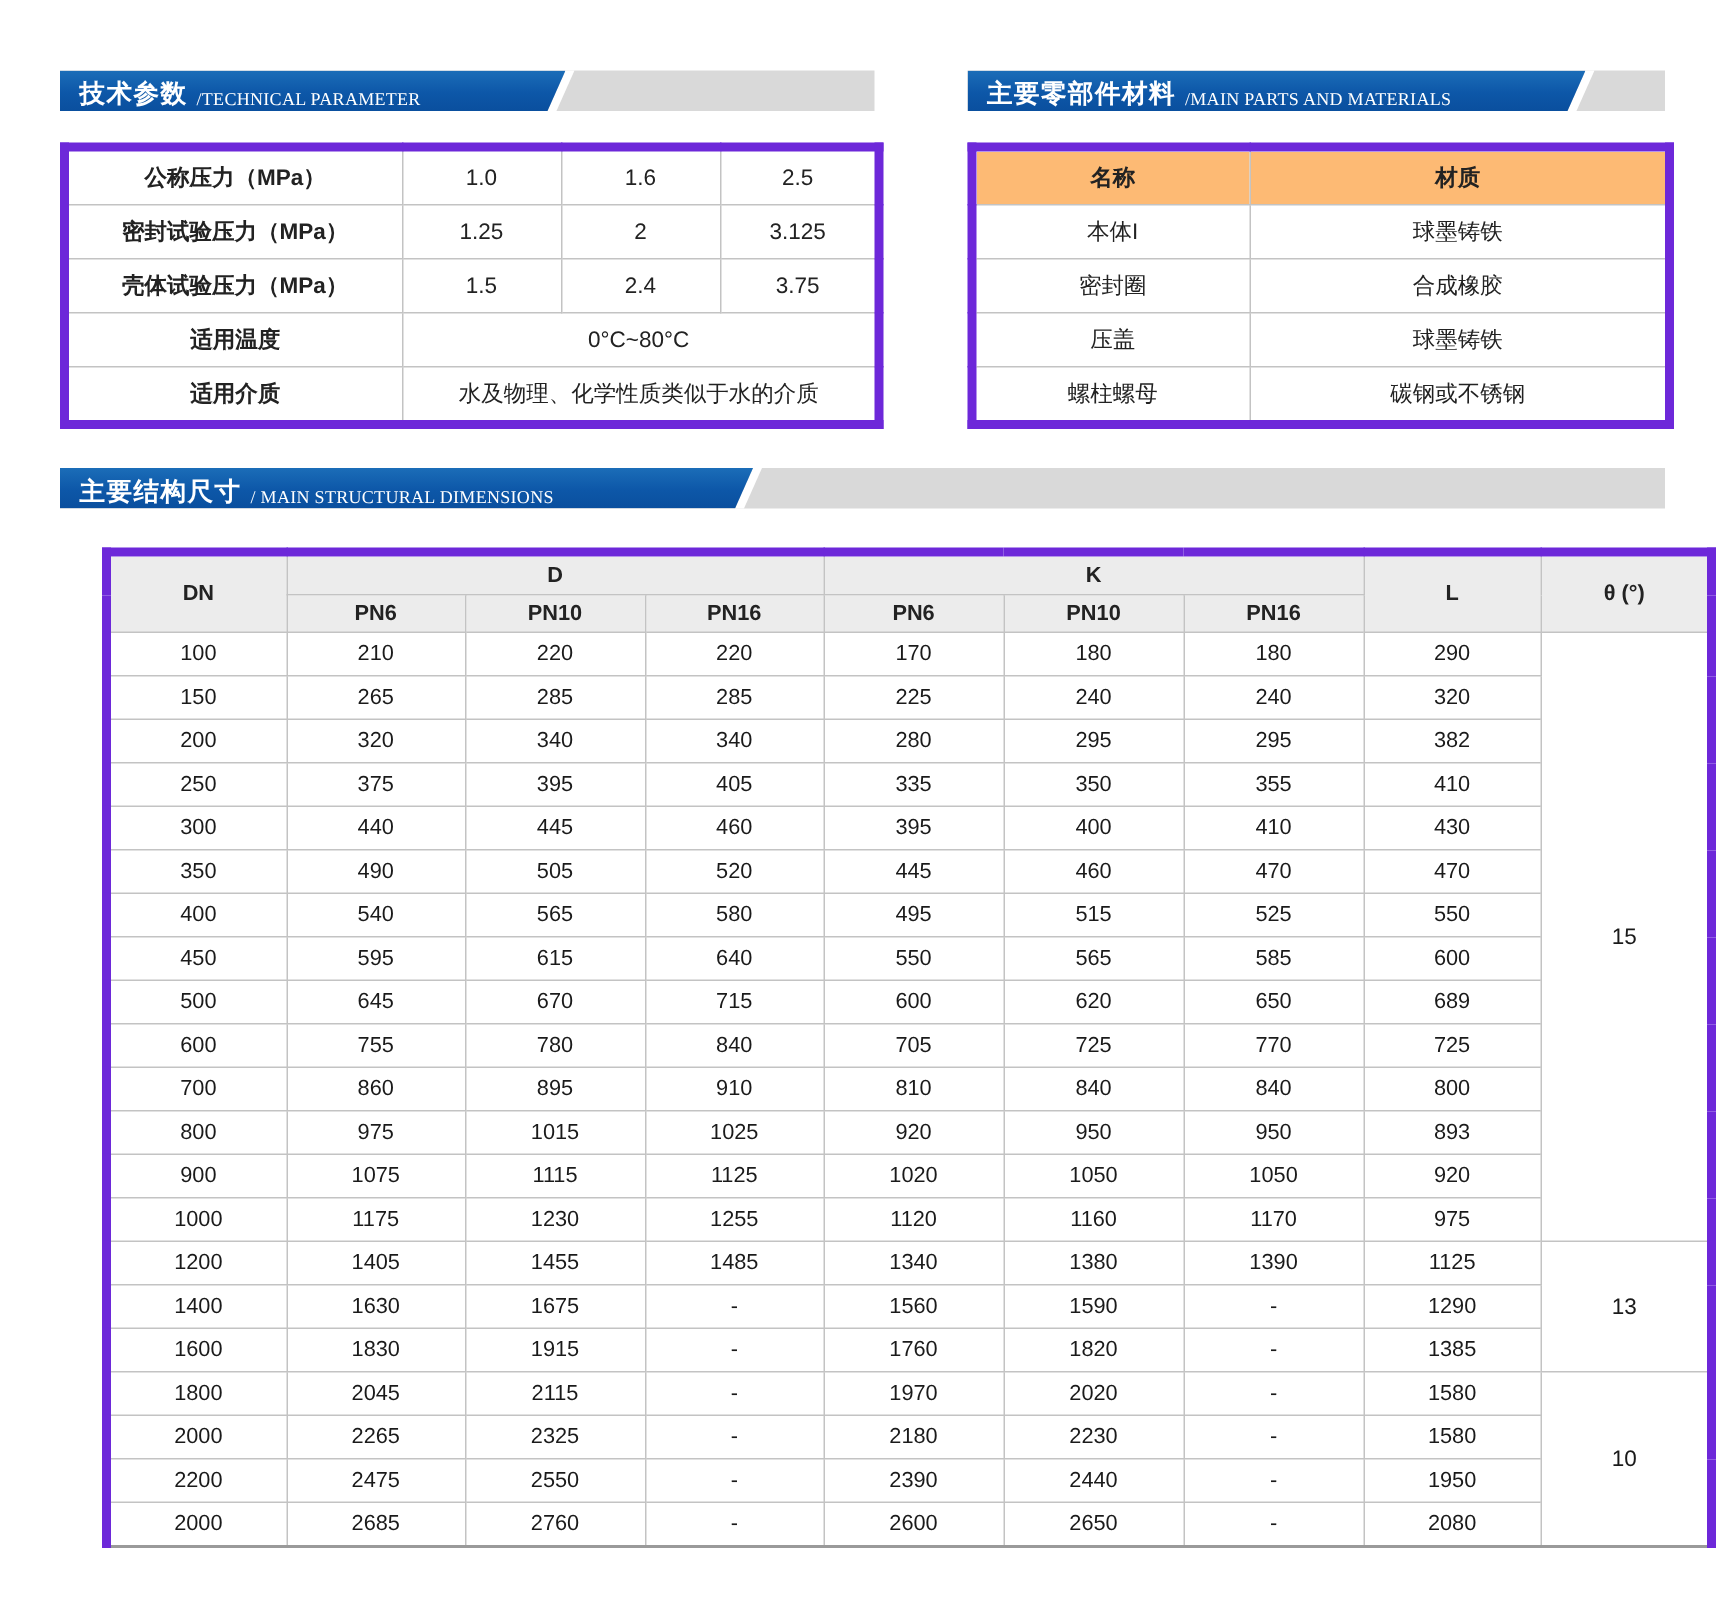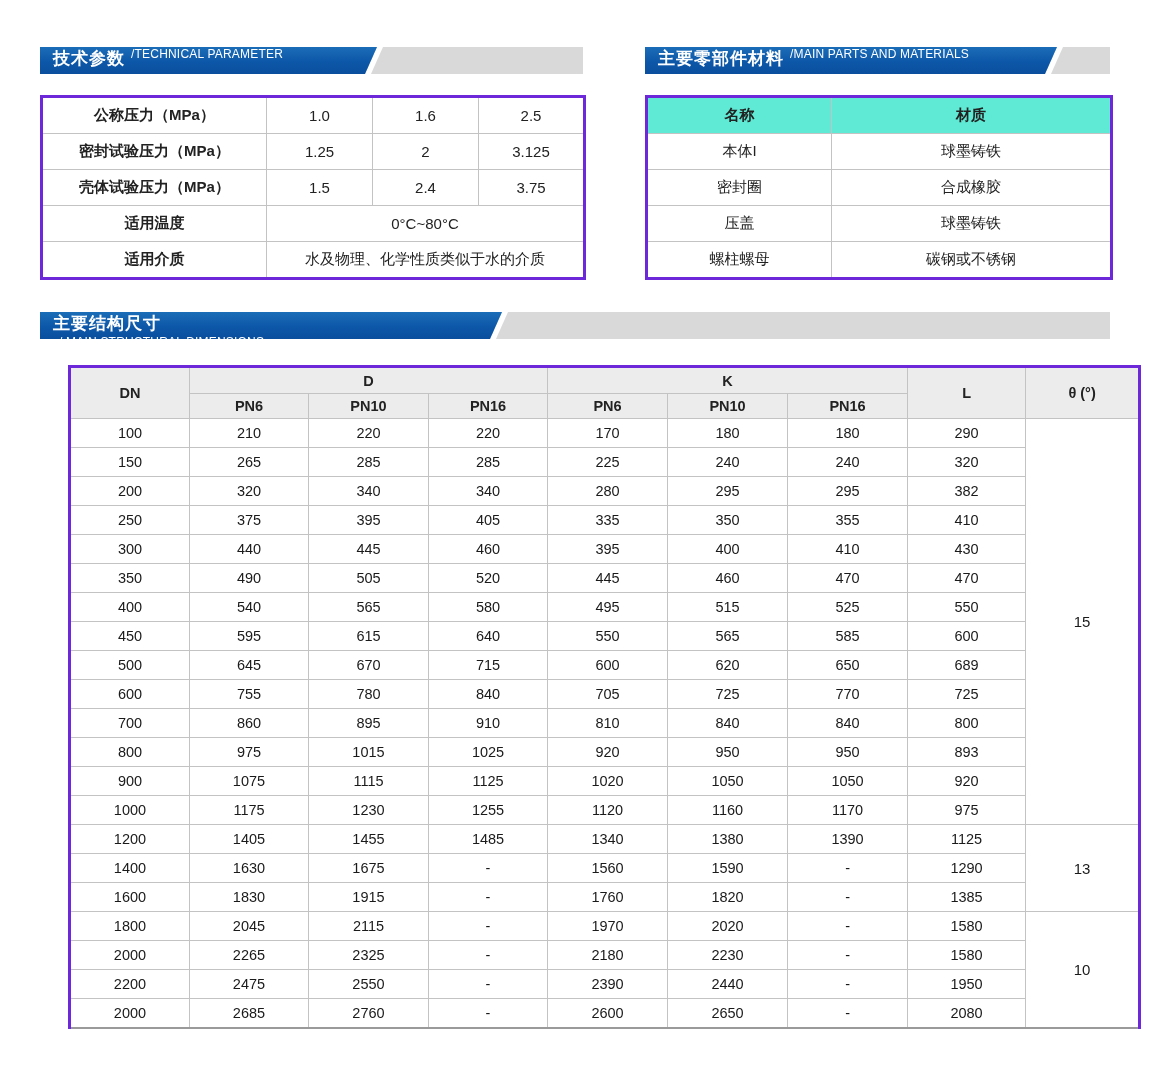--- a/index.html
+++ b/index.html
@@ -7,40 +7,40 @@
   .page { position:relative; width:1151px; height:1071px; background:#fff; overflow:hidden; }
 
   
   .sec-hdr { position:absolute; height:27px; }
   .sec-hdr .graybar { position:absolute; left:0; right:0; top:0; bottom:0; background:#d9d9d9; }
   .sec-hdr .gapstripe { position:absolute; top:0; height:100%; width:6px; background:#ffffff;
       transform:skewX(-24deg); transform-origin:top left; }
   .sec-hdr .bluebar { position:absolute; left:0; top:0; height:100%;
       background:linear-gradient(180deg,#1b6db8 0%,#0d57a8 55%,#0a4f9e 100%);
       clip-path:polygon(0 0,100% 0,calc(100% - 12px) 100%,0 100%);
-      color:#fff; display:flex; align-items:flex-start; padding:0 28px 0 13px;
-      box-sizing:border-box; white-space:nowrap; }
+      color:#fff; display:flex; align-items:flex-end; padding:0 28px 0 13px;
+      box-sizing:border-box; white-space:nowrap;font-family:Liberation Serif, serif; }
   .sec-hdr .zh { font-weight:bold; font-size:17px; letter-spacing:1px; }
   .sec-hdr .en { font-size:12px; margin-left:6px; letter-spacing:0.2px; }
 
   
   table.tbl { position:absolute; border-collapse:collapse; table-layout:fixed; background:#fff; }
   table.tbl td, table.tbl th { border:1px solid #c3c3c3; text-align:center; vertical-align:middle;
       padding:0 4px; overflow:hidden; }
-  table.tbl { border:3px solid #6d28d9; }
+  table.tbl { border:6px solid #6d28d9; }
 
   
   #tech-table { left:40px; top:95px; width:543px; font-size:15px; }
   #tech-table td { height:35px; }
   #tech-table td.lbl { font-weight:bold; }
 
   
   #mat-table { left:645px; top:95px; width:465px; font-size:15px; }
   #mat-table td, #mat-table th { height:35px; }
-  #mat-table th { background:#5eead4; font-weight:bold; }
+  #mat-table th { background:#fdba74; font-weight:bold; }
 
   
   #dims-table { left:40px; top:365px; width:1070px; font-size:14.5px; border-bottom:2px solid #9a9a9a;margin-left:28px; }
   #dims-table thead th { background:#ececec; font-weight:bold; }
   #dims-table thead tr.grp th { height:25px; }
   #dims-table thead tr.sub th { height:24px;text-align:center; }
   #dims-table tbody td { height:28px; color:#1a1a1a; }
   #dims-table tbody tr.group-start td { border-top:1px solid #a2a2a2; }
   #dims-table td.theta-cell { font-size:15px; }
 </style>
@@ -131,21 +131,21 @@
         <tr>
           <td>螺柱螺母</td>
           <td>碳钢或不锈钢</td>
         </tr>
       </tbody>
   </table>
 
   <div class="sec-hdr" style="left:40px; top:312px; width:1070px;">
     <div class="graybar"></div>
     <div class="gapstripe" style="left:462px;"></div>
-    <div class="bluebar" style="width:462px;flex-direction:column;">
+    <div class="bluebar" style="width:462px;">
       <span class="zh">主要结构尺寸</span>
       <span class="en">/ MAIN STRUCTURAL DIMENSIONS</span>
     </div>
   </div>
 
   <table class="tbl" id="dims-table">
     <colgroup>
       <col style="width:120px">
         <col style="width:119px">
         <col style="width:120px">

